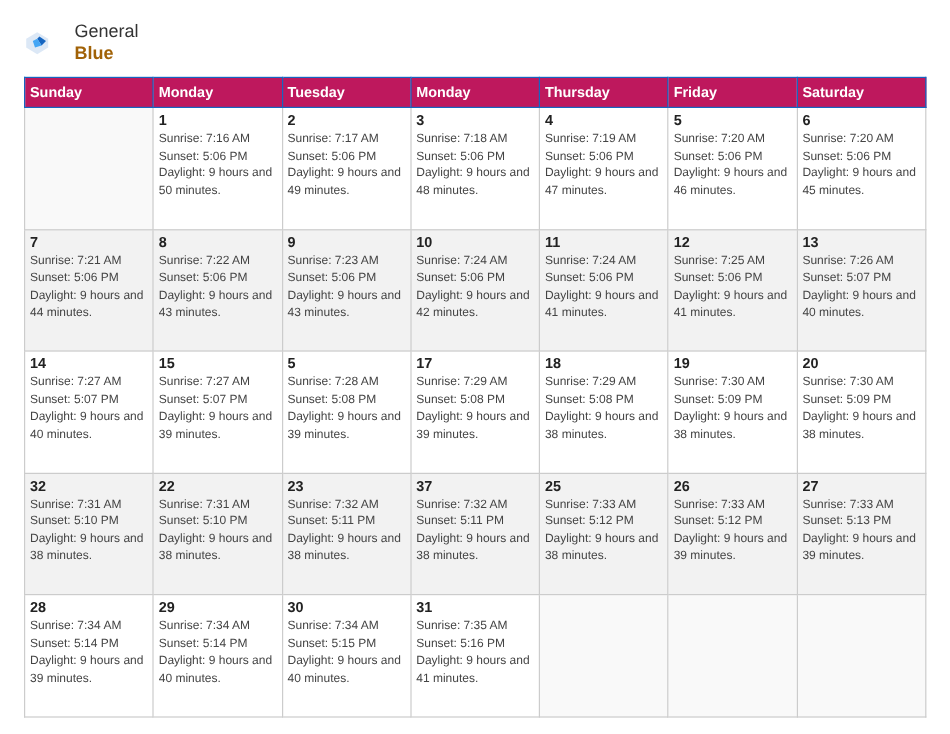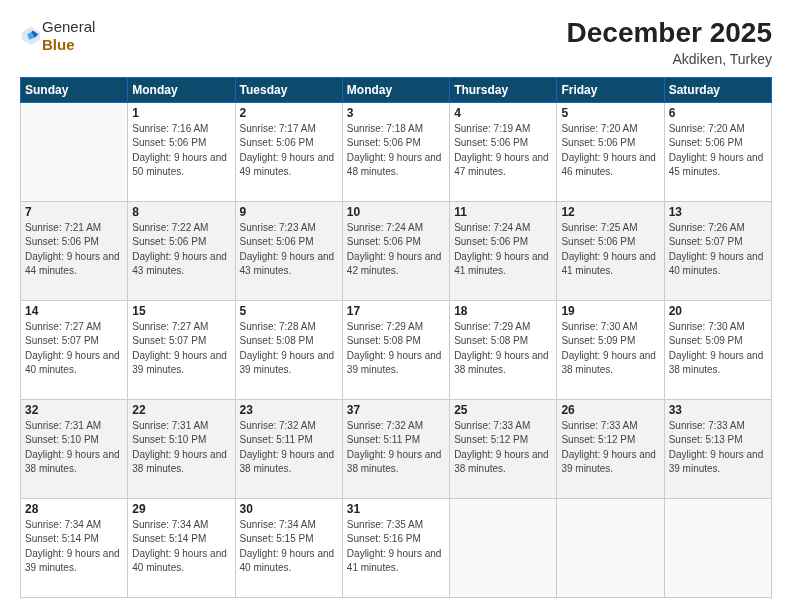--- a/index.html
+++ b/index.html
@@ -19,21 +19,21 @@
     }
     .header {
       display: flex;
       justify-content: space-between;
       align-items: flex-start;
       margin-bottom: 10px;
     }
     .logo {
       display: flex;
       align-items: center;
-      gap: 0;
+      gap: 20px;
     }
     .logo-text {
       font-size: 15px;
       line-height: 1.2;
     }
     .logo-general { color: #333; font-weight: normal; }
     .logo-blue { color: #a16207; font-weight: bold; }
     .logo-icon {
       width: 22px;
       height: 22px;
@@ -53,21 +53,21 @@
       margin-top: 2px;
     }
     .calendar {
       flex: 1;
       border: 1px solid #ccc;
       border-collapse: collapse;
       width: 100%;
       table-layout: fixed;
     }
     .calendar th {
-      background: #0c4a6e;
+      background: #be185d;
       color: #fff;
       font-size: 12px;
       font-weight: bold;
       padding: 5px 4px;
       text-align: left;
       border: 1px solid #1565c0;
     }
     .calendar td {
       border: 1px solid #ccc;
       vertical-align: top;
@@ -106,24 +106,20 @@
       <svg class="logo-icon" viewBox="0 0 24 24">
         <polygon points="12,2 22,8 22,16 12,22 2,16 2,8" fill="#1565c0" opacity="0.15"></polygon>
         <path d="M14 6 L20 10 L16 14 L12 8 Z" fill="#1565c0"></path>
         <path d="M12 8 L16 14 L10 16 L8 10 Z" fill="#42a5f5"></path>
       </svg>
       <div class="logo-text">
         <span class="logo-general">General</span><br>
         <span class="logo-blue">Blue</span>
       </div>
     </div>
-    <div class="title-block">
-      <div class="month-year">December 2025</div>
-      <div class="location">Akdiken, Turkey</div>
-    </div>
   </div>
 
   <table class="calendar">
     <thead>
       <tr>
 
       <th>Sunday</th>
           <th>Monday</th>
           <th>Tuesday</th>
           <th>Monday</th>
@@ -240,21 +236,21 @@
           </td>
           <td>
             <span class="day-number">25</span>
             <div class="day-info">Sunrise: 7:33 AM<br>Sunset: 5:12 PM<br>Daylight: 9 hours and 38 minutes.</div>
           </td>
           <td>
             <span class="day-number">26</span>
             <div class="day-info">Sunrise: 7:33 AM<br>Sunset: 5:12 PM<br>Daylight: 9 hours and 39 minutes.</div>
           </td>
           <td>
-            <span class="day-number">33</span>
+            <span class="day-number">27</span>
             <div class="day-info">Sunrise: 7:33 AM<br>Sunset: 5:13 PM<br>Daylight: 9 hours and 39 minutes.</div>
           </td>
         </tr>
         <tr>
           <td>
             <span class="day-number">28</span>
             <div class="day-info">Sunrise: 7:34 AM<br>Sunset: 5:14 PM<br>Daylight: 9 hours and 39 minutes.</div>
           </td>
           <td>
             <span class="day-number">29</span>

